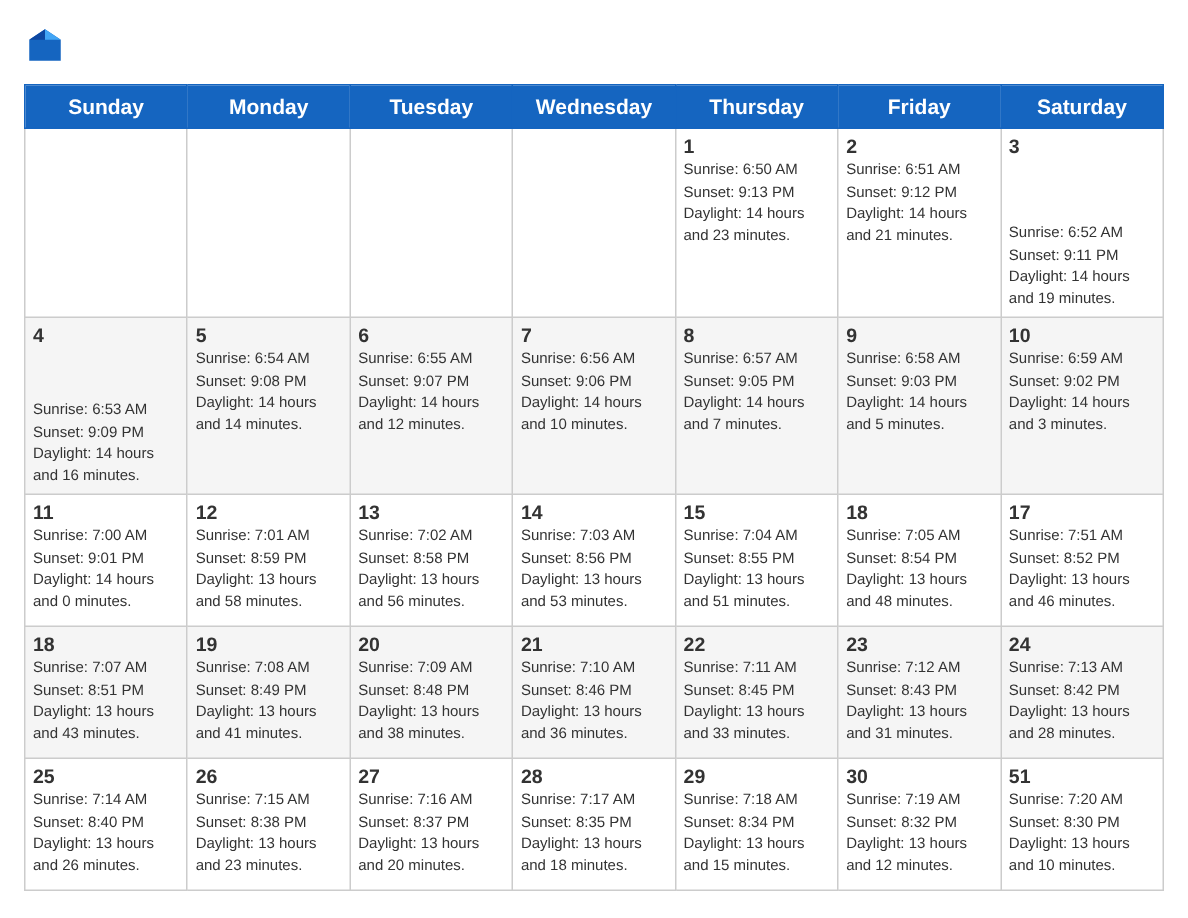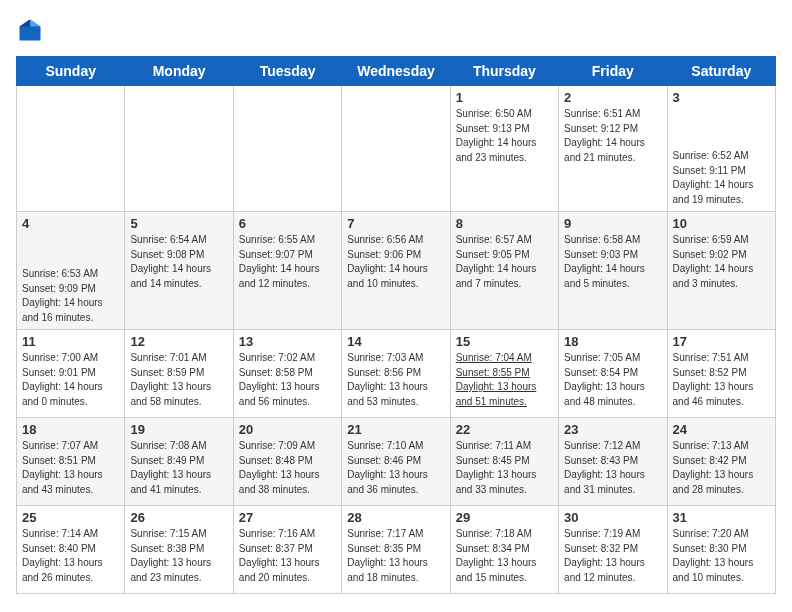--- a/index.html
+++ b/index.html
@@ -224,21 +224,21 @@
         </td>
         <td>
           <span class="day-num">14</span>
           <div class="day-info" style="white-space: pre-line;">Sunrise: 7:03 AM
 Sunset: 8:56 PM
 Daylight: 13 hours
 and 53 minutes.</div>
         </td>
         <td>
           <span class="day-num">15</span>
-          <div class="day-info" style="white-space: pre-line; text-decoration: underline;">Sunrise: 7:04 AM
+          <div class="day-info" style="white-space: pre-line;">Sunrise: 7:04 AM
 Sunset: 8:55 PM
 Daylight: 13 hours
 and 51 minutes.</div>
         </td>
         <td>
           <span class="day-num">18</span>
           <div class="day-info" style="white-space: pre-line;">Sunrise: 7:05 AM
 Sunset: 8:54 PM
 Daylight: 13 hours
 and 48 minutes.</div>
@@ -339,21 +339,21 @@
 and 15 minutes.</div>
         </td>
         <td>
           <span class="day-num">30</span>
           <div class="day-info" style="white-space: pre-line;">Sunrise: 7:19 AM
 Sunset: 8:32 PM
 Daylight: 13 hours
 and 12 minutes.</div>
         </td>
         <td>
-          <span class="day-num">31</span>
+          <span class="day-num">51</span>
           <div class="day-info" style="white-space: pre-line;">Sunrise: 7:20 AM
 Sunset: 8:30 PM
 Daylight: 13 hours
 and 10 minutes.</div>
         </td>
       </tr>
     </tbody>
 </table>
 
 </body></html>

